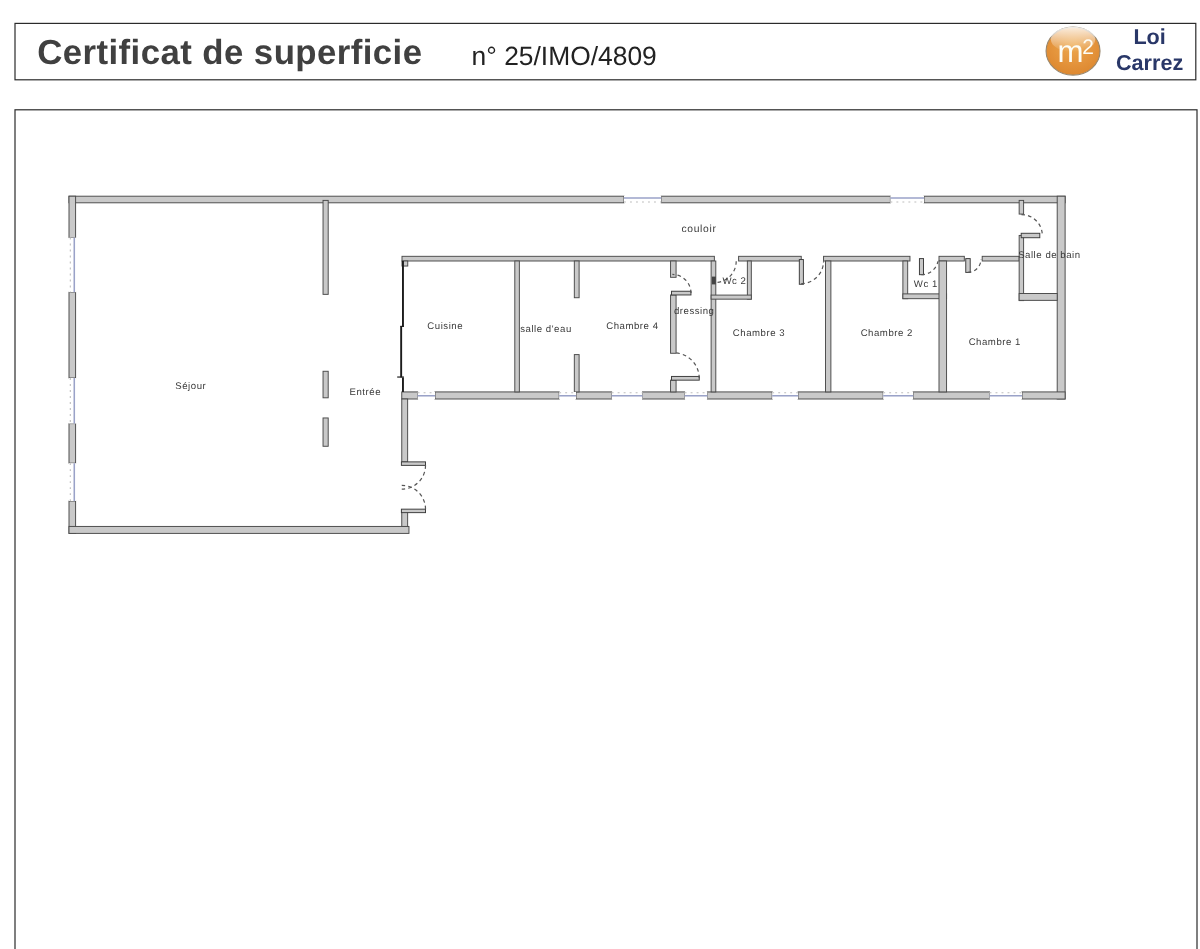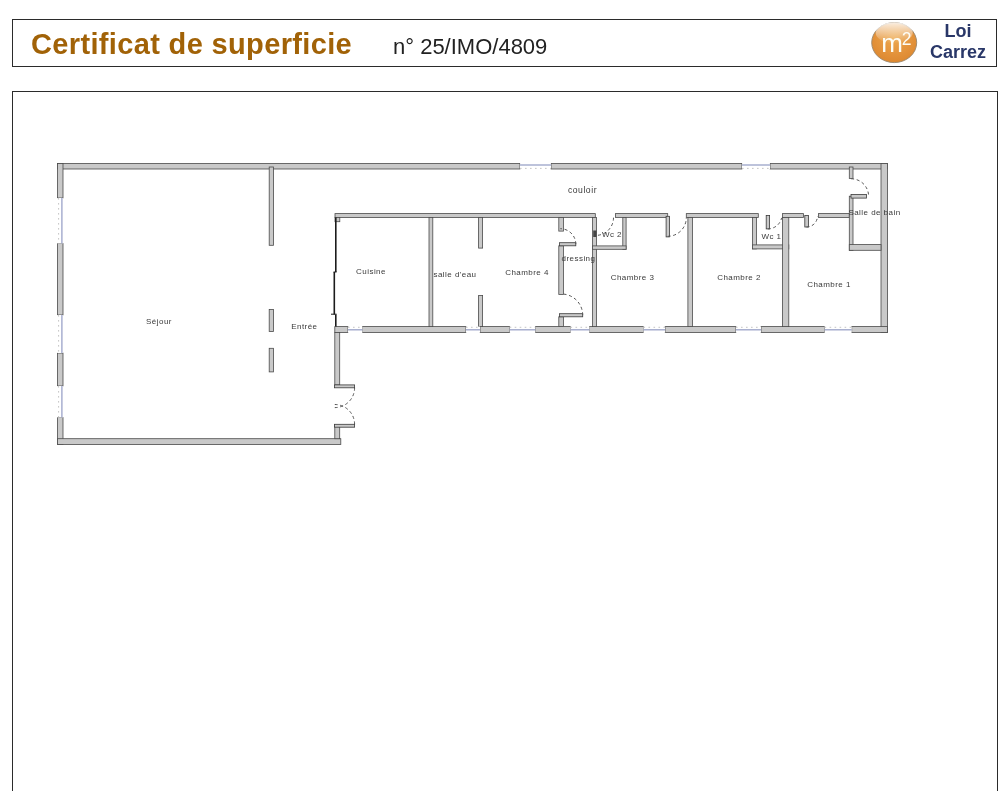--- a/index.html
+++ b/index.html
@@ -1,18 +1,18 @@
 <!DOCTYPE html>
 <html><head>
 <meta charset="utf-8">
 <style>
   html,body{margin:0;padding:0;background:#fff;}
   body{width:1000px;height:791px;position:relative;font-family:"Liberation Sans",sans-serif;overflow:hidden;}
   #hdr{position:absolute;left:11.5px;top:18.5px;width:983px;height:46px;border:1.5px solid #2b2b2b;background:#fff;}
-  #title{position:absolute;left:31px;top:30px;font-size:29px;font-weight:bold;color:#a16207;letter-spacing:0.35px;line-height:29px;}
+  #title{position:absolute;left:31px;top:30px;font-size:29px;font-weight:bold;color:#404040;letter-spacing:0.35px;line-height:29px;}
   #num{position:absolute;left:368px;top:36px;font-size:22px;color:#222;line-height:22px;margin-left:25px;}
   #frame{position:absolute;left:11.5px;top:91.3px;width:984.4px;height:706px;border:1.4px solid #2b2b2b;background:#fff;}
   #loi{position:absolute;left:874px;top:21px;width:72px;text-align:center;font-size:18px;font-weight:bold;color:#293768;line-height:20.5px;padding-left:48px;}
   svg{position:absolute;left:0;top:0;}
 </style>
 </head>
 <body>
 <div id="frame"></div>
 <div id="hdr"></div>
 <div id="title">Certificat de superficie</div>

